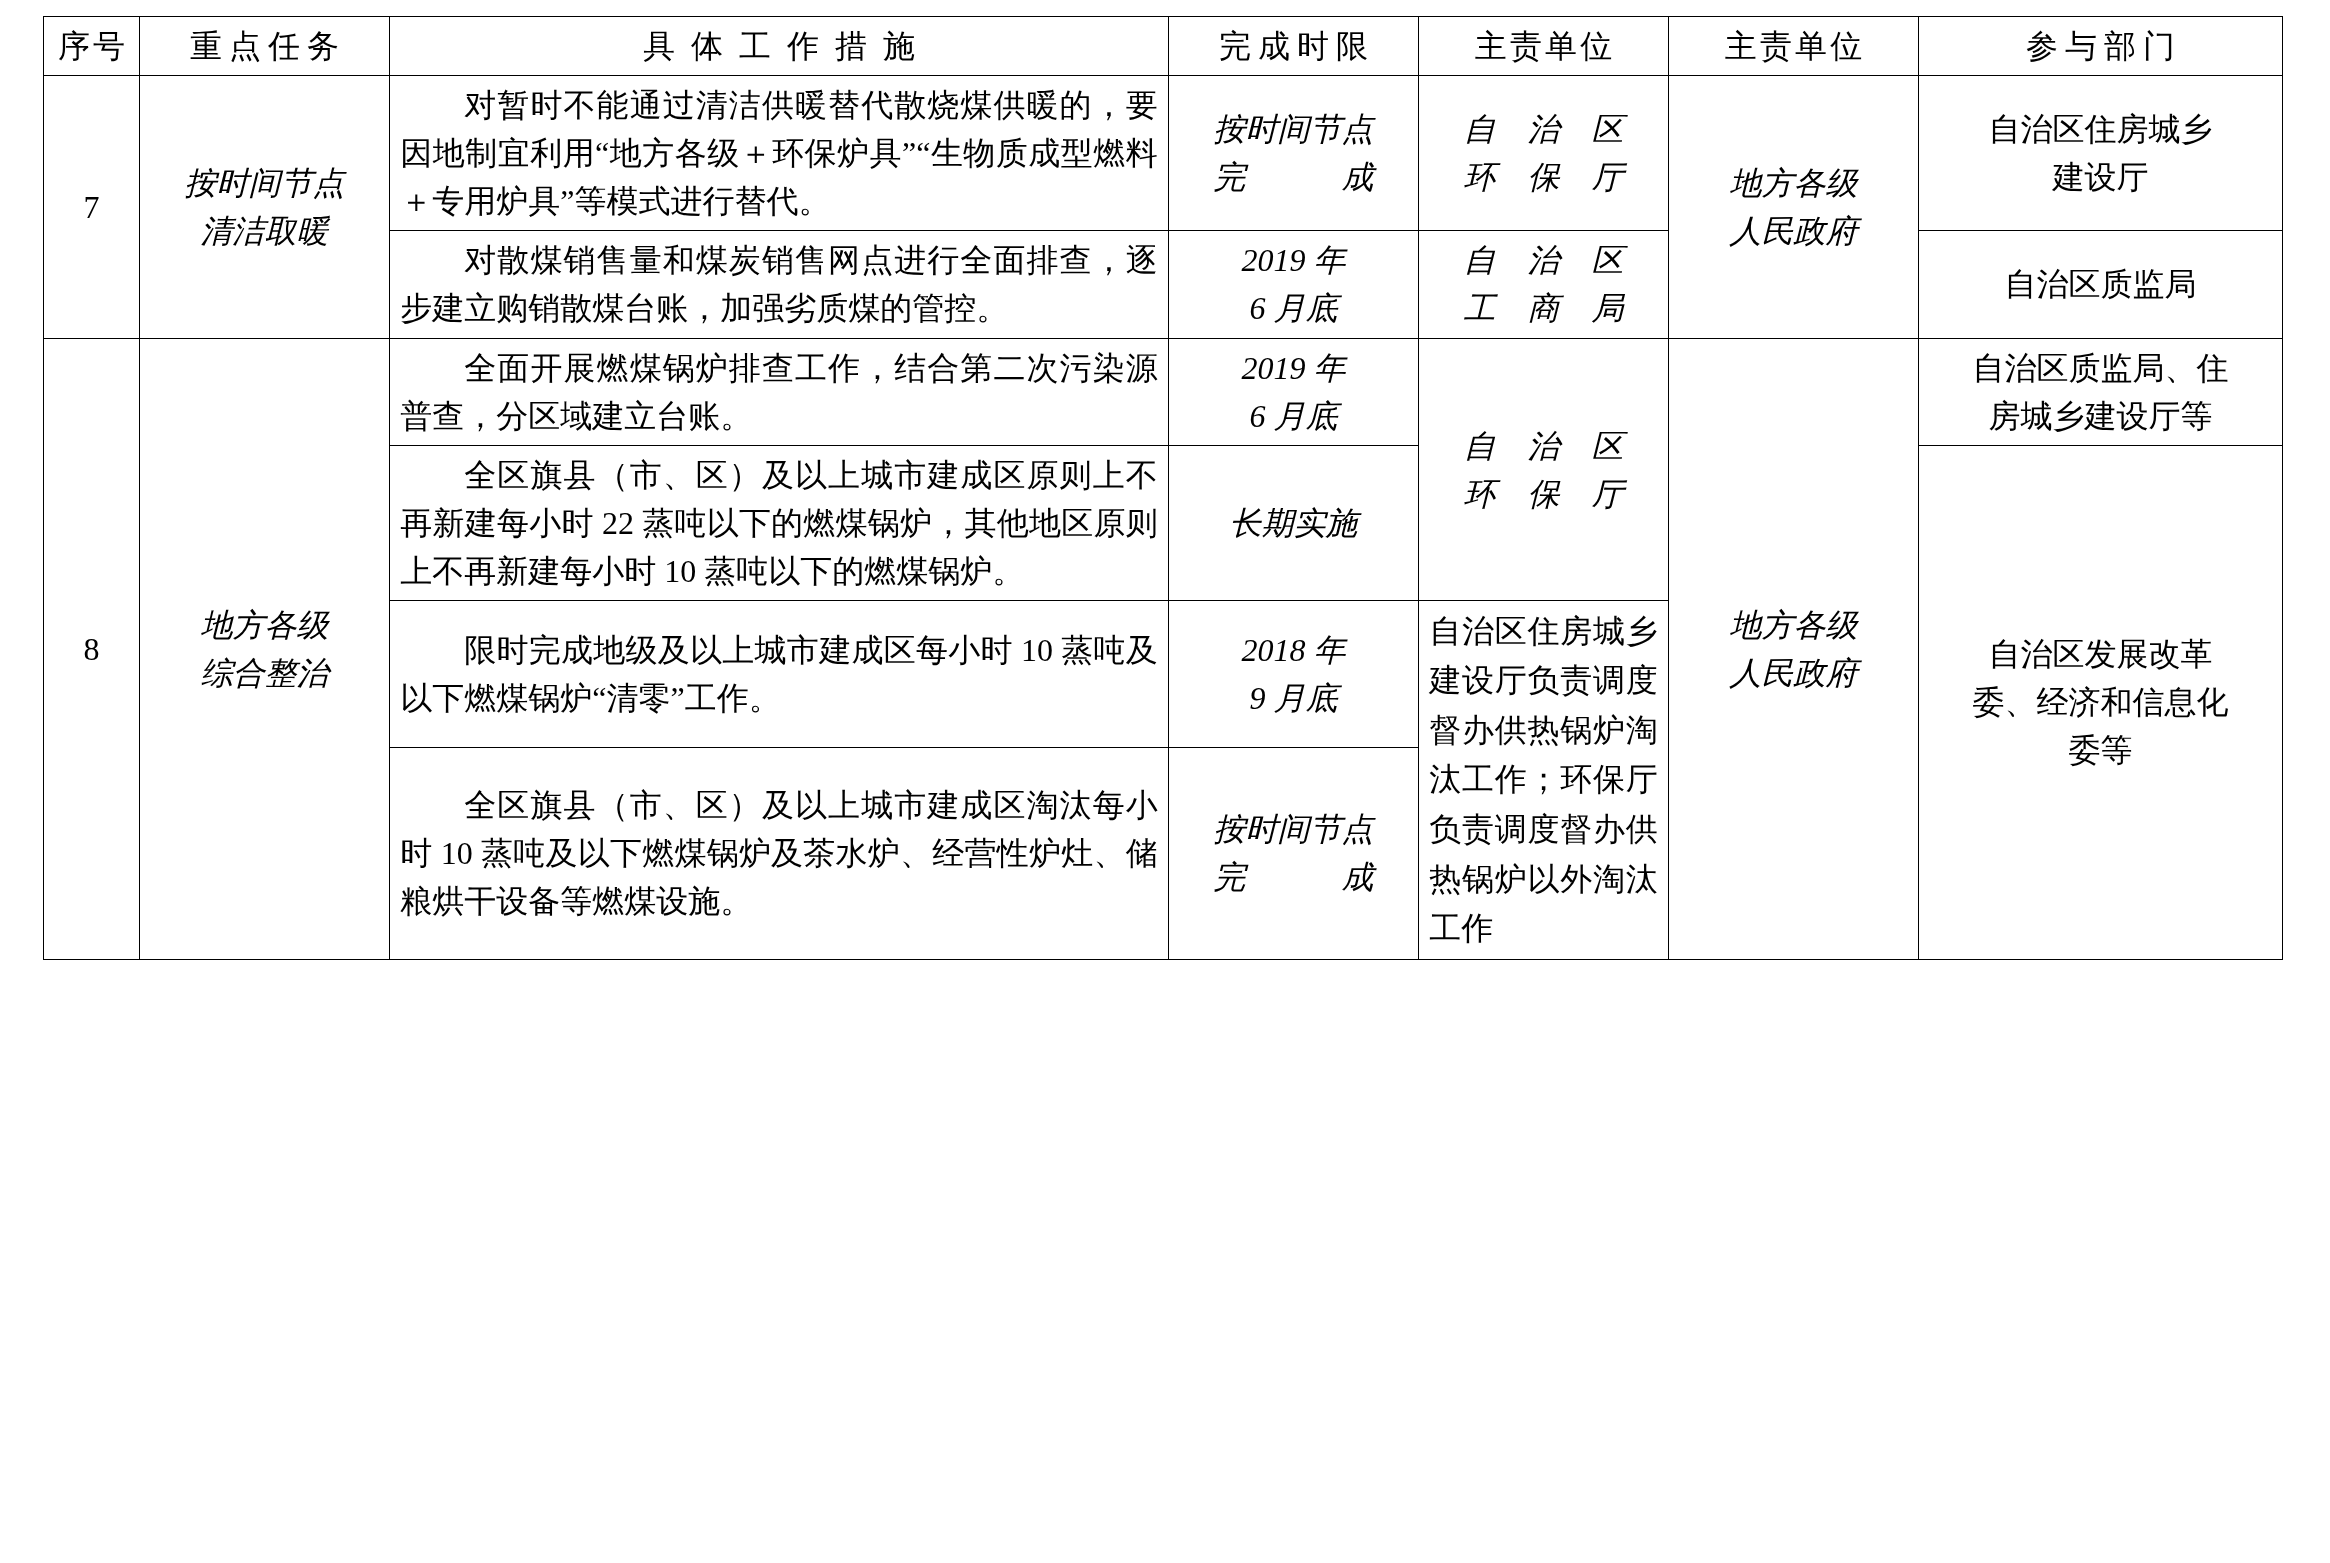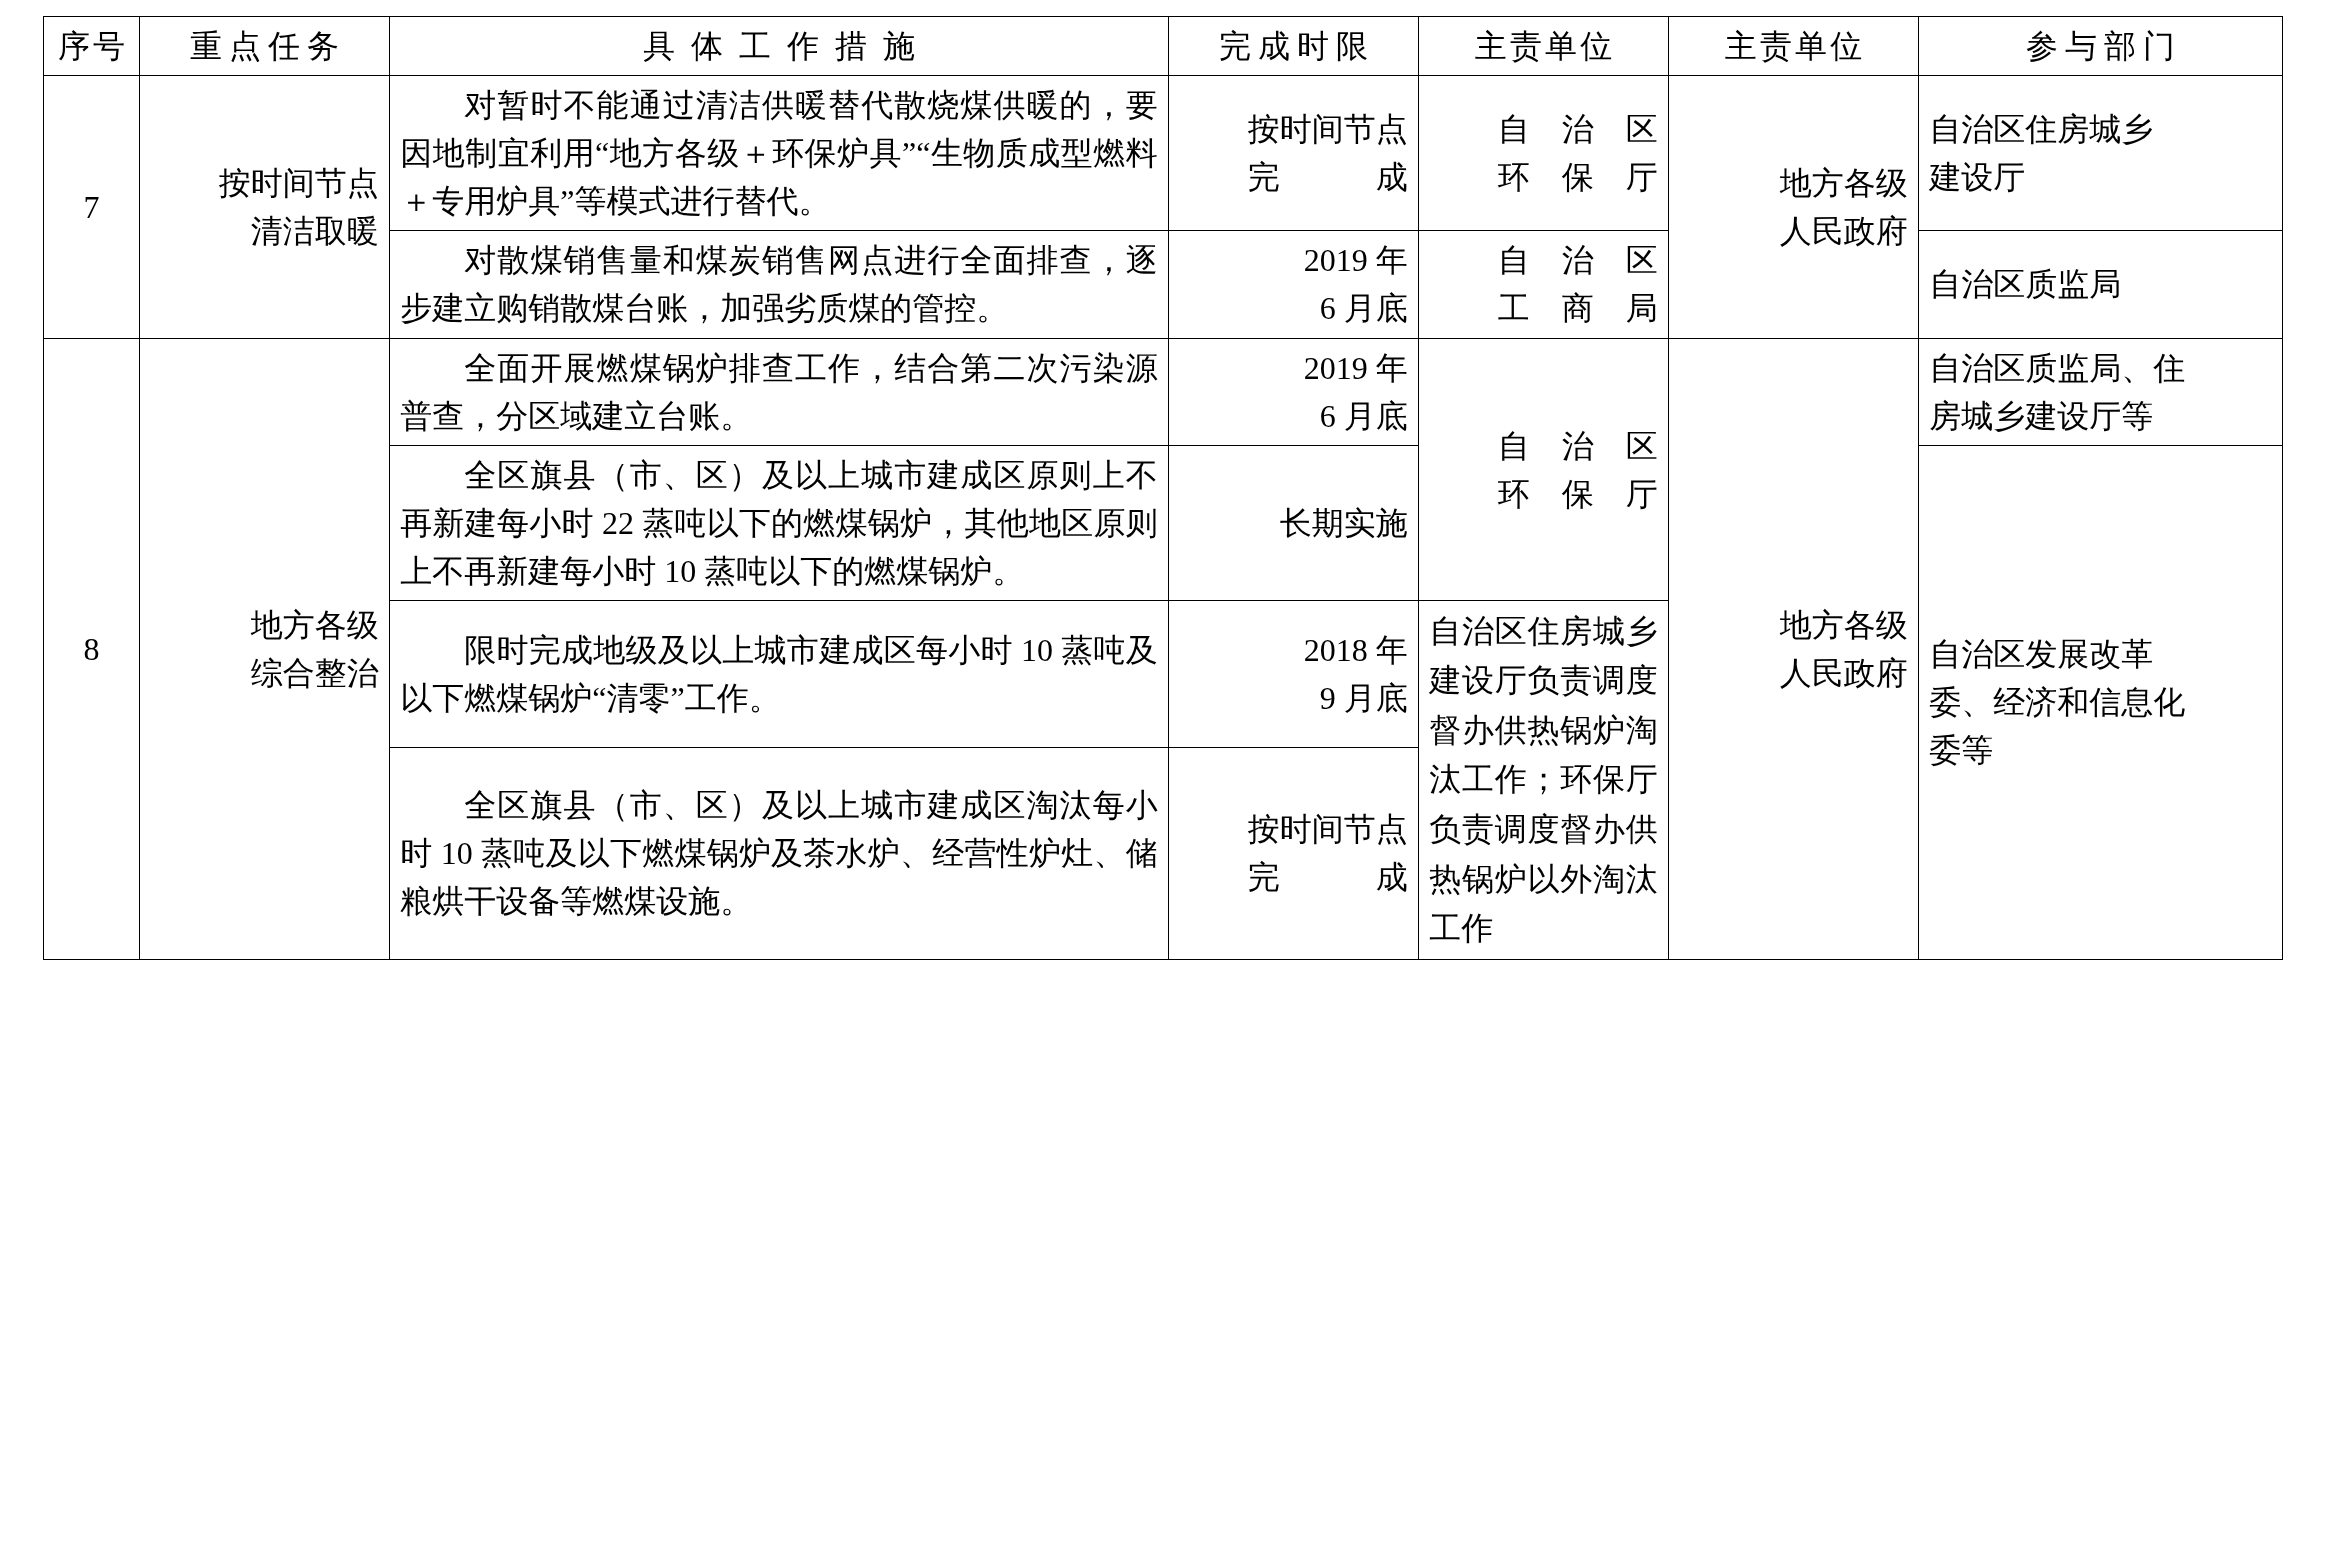--- a/index.html
+++ b/index.html
@@ -60,23 +60,23 @@
   .just {
     text-align: justify;
     text-justify: inter-ideograph;
     text-indent: 2em;
   }
   .just-noind {
     text-align: justify;
     text-justify: inter-ideograph;
     text-indent: 0;
   }
-  .left { text-align: left; text-indent: 0; }
+  .left { text-align: center; text-indent: 0; }
   .cellline { display: block; }
-  .vcell { text-align: right; line-height: 1.55; }
+  .vcell { text-align: center; line-height: 1.55; font-style: italic; }
   .measure-cell {
     padding: 8.6px 12px 10.3px 12px;
   }
   .tall { line-height: 1.62; }
 </style>
 </head>
 <body>
 
 <div class="page">
   <table class="doc-table">

